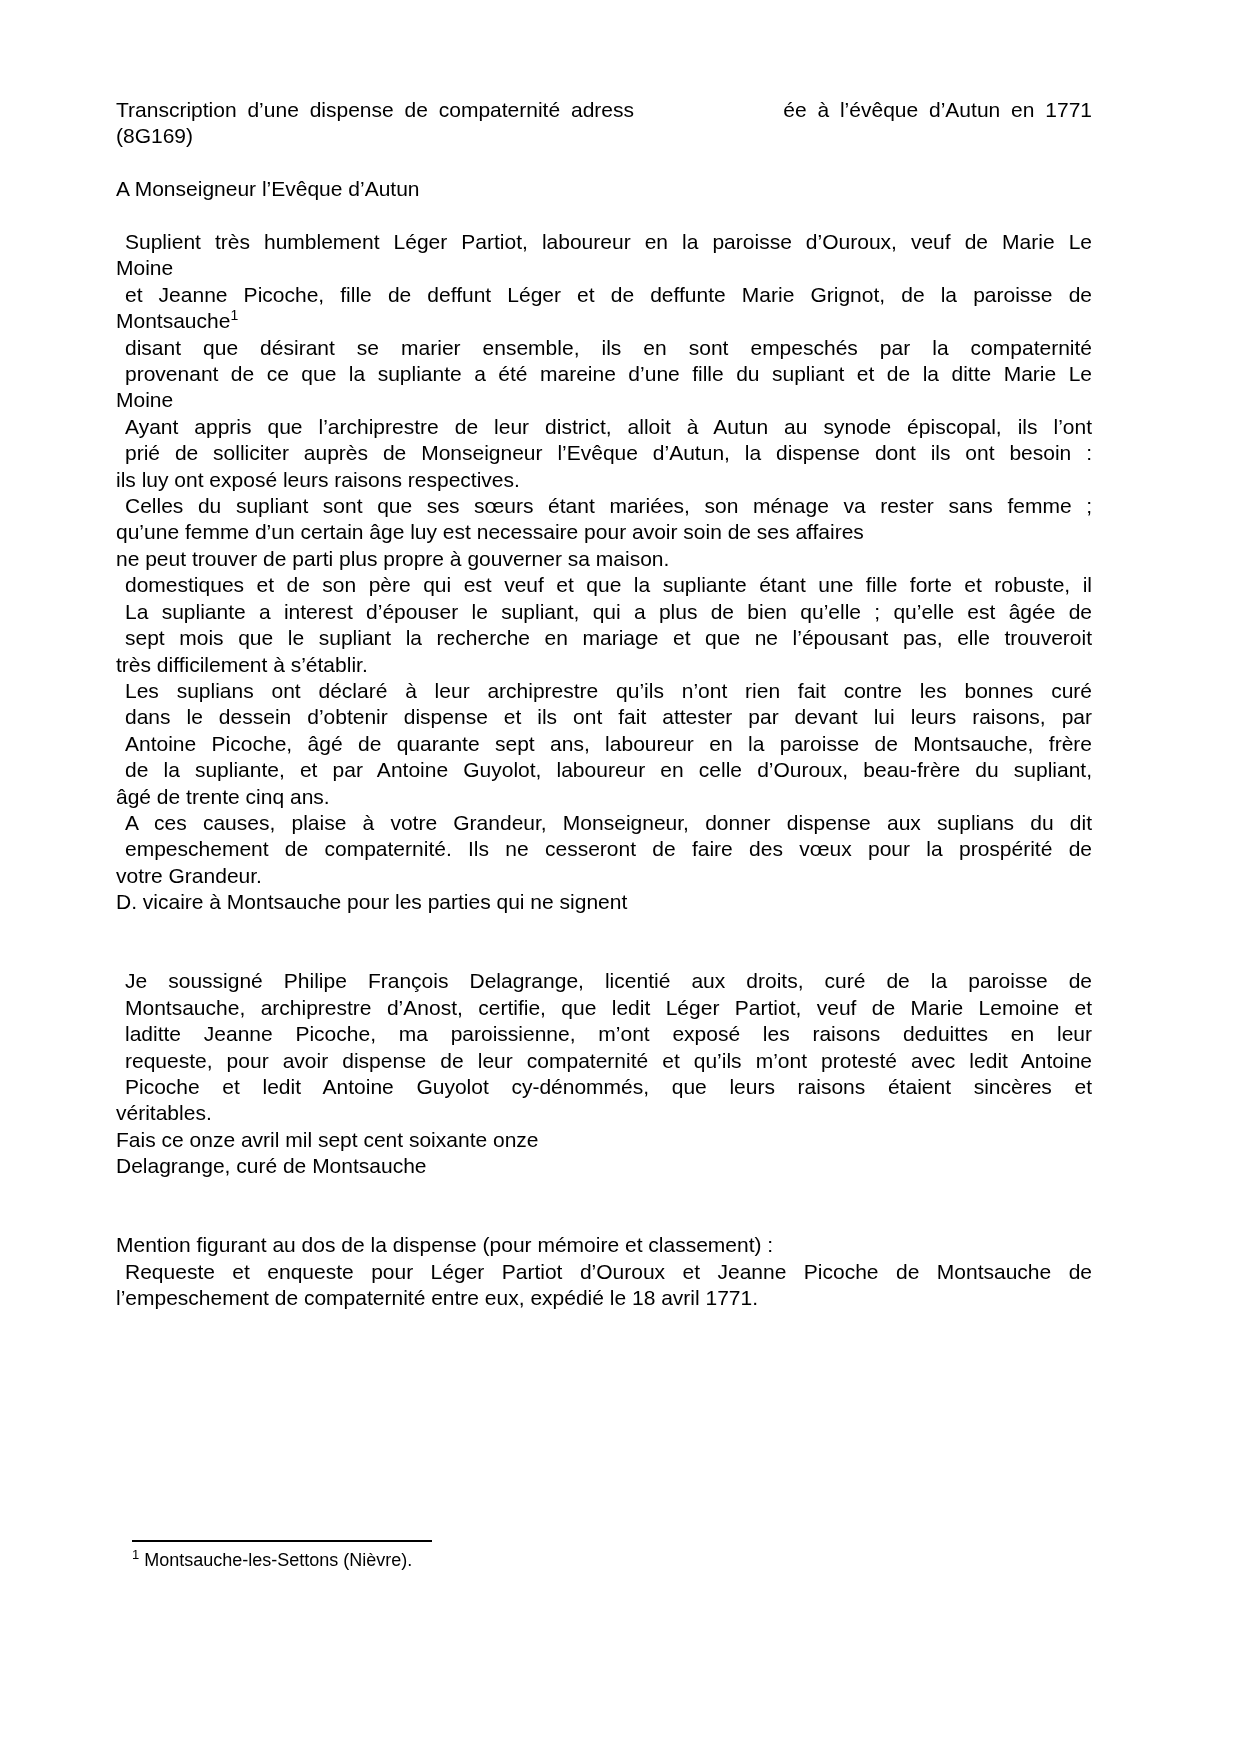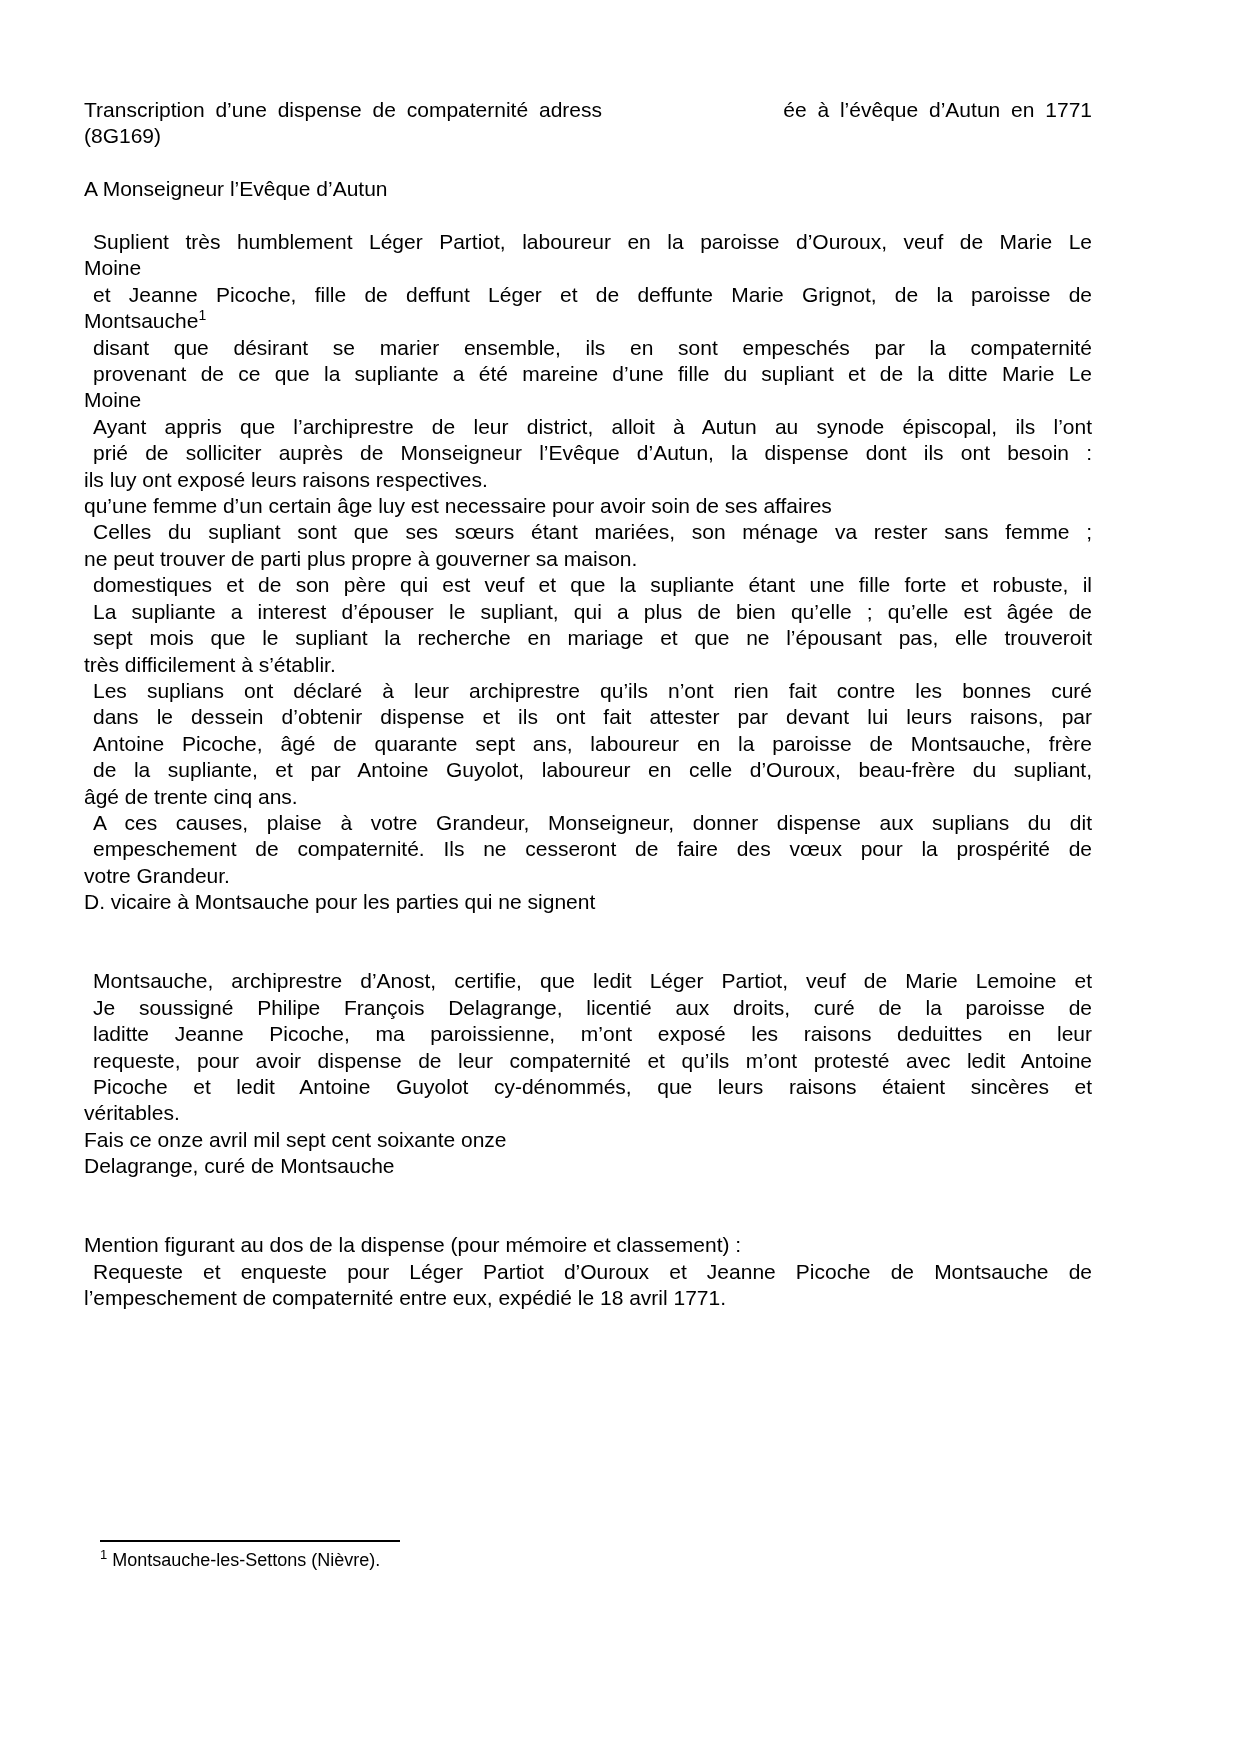--- a/index.html
+++ b/index.html
@@ -6,21 +6,21 @@
   .page {
     position: relative;
     width: 1239px;
     height: 1754px;
     background: #ffffff;
     color: #000000;
     font-family: "Liberation Sans", sans-serif;
     font-size: 21px;
     line-height: 26.4px;
     box-sizing: border-box;
-    padding: 97px 147px 0 84px;
+    padding: 97px 147px 0 116px;
     overflow: hidden;
   }
   .doc-line { text-align: left; }
   .doc-line.j { text-align: justify; text-align-last: justify; margin-left: 9px; }
   .title-line1 { display: flex; justify-content: space-between; word-spacing: 5px; }
   .spacer { height: 26.4px; }
   .spacer.d2 { height: 52.8px; }
   sup { font-size: 14px; line-height: 0; }
   .footnote-area { margin-top: 228px; margin-left: 16px; }
   .footnote-rule { width: 300px; border-top: 2px solid #000000; margin-bottom: 7px; }
@@ -48,43 +48,43 @@
       <div class="doc-line j">Suplient très humblement Léger Partiot, laboureur en la paroisse d’Ouroux, veuf de Marie Le</div>
       <div class="doc-line">Moine</div>
       <div class="doc-line j">et Jeanne Picoche, fille de deffunt Léger et de deffunte Marie Grignot, de la paroisse de</div>
       <div class="doc-line">Montsauche<sup>1</sup></div>
       <div class="doc-line j">disant que désirant se marier ensemble, ils en sont empeschés par la compaternité</div>
       <div class="doc-line j">provenant de ce que la supliante a été mareine d’une fille du supliant et de la ditte Marie Le</div>
       <div class="doc-line">Moine</div>
       <div class="doc-line j">Ayant appris que l’archiprestre de leur district, alloit à Autun au synode épiscopal, ils l’ont</div>
       <div class="doc-line j">prié de solliciter auprès de Monseigneur l’Evêque d’Autun, la dispense dont ils ont besoin :</div>
       <div class="doc-line">ils luy ont exposé leurs raisons respectives.</div>
+      <div class="doc-line j">Celles du supliant sont que ses sœurs étant mariées, son ménage va rester sans femme ;</div>
       <div class="doc-line">qu’une femme d’un certain âge luy est necessaire pour avoir soin de ses affaires</div>
-      <div class="doc-line j">Celles du supliant sont que ses sœurs étant mariées, son ménage va rester sans femme ;</div>
       <div class="doc-line">ne peut trouver de parti plus propre à gouverner sa maison.</div>
       <div class="doc-line j">domestiques et de son père qui est veuf et que la supliante étant une fille forte et robuste, il</div>
       <div class="doc-line j">La supliante a interest d’épouser le supliant, qui a plus de bien qu’elle ; qu’elle est âgée de</div>
       <div class="doc-line j">sept mois que le supliant la recherche en mariage et que ne l’épousant pas, elle trouveroit</div>
       <div class="doc-line">très difficilement à s’établir.</div>
       <div class="doc-line j">Les suplians ont déclaré à leur archiprestre qu’ils n’ont rien fait contre les bonnes curé</div>
       <div class="doc-line j">dans le dessein d’obtenir dispense et ils ont fait attester par devant lui leurs raisons, par</div>
       <div class="doc-line j">Antoine Picoche, âgé de quarante sept ans, laboureur en la paroisse de Montsauche, frère</div>
       <div class="doc-line j">de la supliante, et par Antoine Guyolot, laboureur en celle d’Ouroux, beau-frère du supliant,</div>
       <div class="doc-line">âgé de trente cinq ans.</div>
       <div class="doc-line j">A ces causes, plaise à votre Grandeur, Monseigneur, donner dispense aux suplians du dit</div>
       <div class="doc-line j">empeschement de compaternité. Ils ne cesseront de faire des vœux pour la prospérité de</div>
       <div class="doc-line">votre Grandeur.</div>
       <div class="doc-line">D. vicaire à Montsauche pour les parties qui ne signent</div>
     </div>
 
   <div class="spacer d2"></div>
 
   <div>
+      <div class="doc-line j">Je soussigné Philipe François Delagrange, licentié aux droits, curé de la paroisse de</div>
       <div class="doc-line j">Montsauche, archiprestre d’Anost, certifie, que ledit Léger Partiot, veuf de Marie Lemoine et</div>
-      <div class="doc-line j">Je soussigné Philipe François Delagrange, licentié aux droits, curé de la paroisse de</div>
       <div class="doc-line j">laditte Jeanne Picoche, ma paroissienne, m’ont exposé les raisons deduittes en leur</div>
       <div class="doc-line j">requeste, pour avoir dispense de leur compaternité et qu’ils m’ont protesté avec ledit Antoine</div>
       <div class="doc-line j">Picoche et ledit Antoine Guyolot cy-dénommés, que leurs raisons étaient sincères et</div>
       <div class="doc-line">véritables.</div>
       <div class="doc-line">Fais ce onze avril mil sept cent soixante onze</div>
       <div class="doc-line">Delagrange, curé de Montsauche</div>
     </div>
 
   <div class="spacer d2"></div>
 

